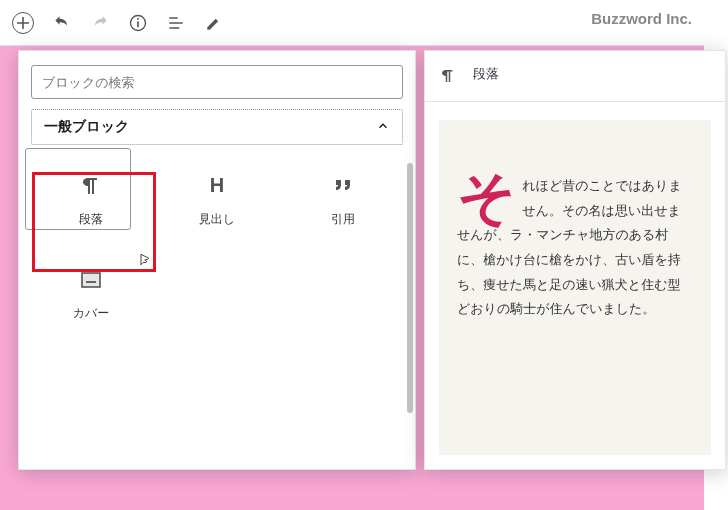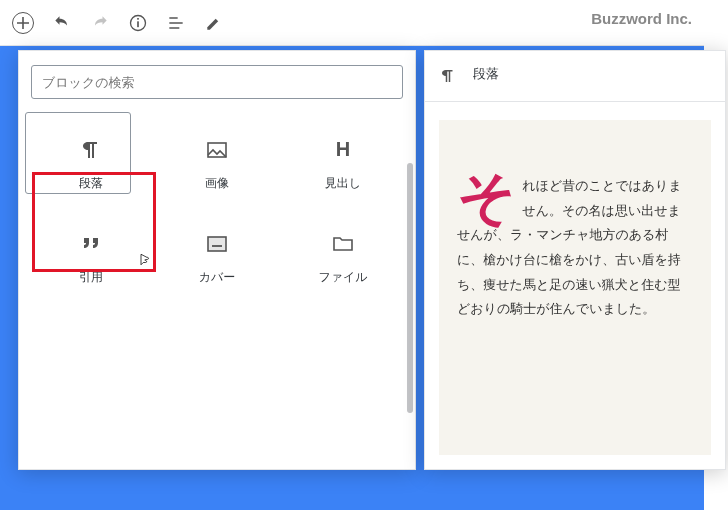--- a/index.html
+++ b/index.html
@@ -1,17 +1,17 @@
 <!DOCTYPE html>
 <html><head>
 <meta charset="utf-8">
 <style>
   * { box-sizing: border-box; margin: 0; padding: 0; }
   html, body { width: 728px; height: 510px; font-family: -apple-system, BlinkMacSystemFont, "Segoe UI", "Hiragino Sans", Meiryo, sans-serif; background:#fff; color:#1e1e1e; overflow:hidden; }
-  .page { position:relative; width:704px; height:510px; background:#3b82f6; }
+  .page { position:relative; width:704px; height:510px; background:#f9a8d4; }
   .toolbar { position:absolute; top:0; left:0; right:0; height:46px; background:#fff; display:flex; align-items:center; padding:0 12px; gap:18px; border-bottom:1px solid #e2e4e7;}
   .toolbar .ticon { width:20px; height:20px; display:flex; align-items:center; justify-content:center; color:#555; cursor:pointer;}
   .toolbar .ticon svg { width:20px; height:20px; }
   .toolbar .add { border:1.5px solid #555; border-radius:50%; width:22px; height:22px; display:flex; align-items:center; justify-content:center;}
   .brand { position:absolute; right:12px; top:10px; color:#888; font-weight:600; font-size:15px;}
   .bg-letter { position:absolute; right:0; top:120px; font-size:72px; font-weight:700; color:#1e1e1e; }
   .bg-letter2 { position:absolute; right:0; top:260px; font-size:22px; color:#1e1e1e; }
   .bg-letter3 { position:absolute; right:0; top:376px; font-size:22px; color:#1e1e1e; }
   .popover { position:absolute; left:18px; top:50px; width:398px; height:420px; background:#fff; box-shadow:0 3px 20px rgba(0,0,0,0.2); border:1px solid #e2e4e7;}
   .search-wrap { padding:14px 12px 10px 12px;}
@@ -78,42 +78,41 @@
           <path d="M4 17l10-10 3 3L7 20H4v-3z" fill="#555"></path>
         </svg>
     </div>
     <div class="brand">Buzzword Inc.</div>
   </div>
 
   <div class="popover">
     <div class="search-wrap">
       <input class="search-input" placeholder="ブロックの検索" style="">
     </div>
+    <div class="section-header">
+      <span>一般ブロック</span>
+      <span>
+        <svg width="14" height="14" viewBox="0 0 24 24">
+            <path d="M6 15l6-6 6 6" stroke="#1e1e1e" stroke-width="2.4" fill="none"></path>
+          </svg>
+      </span>
+    </div>
 
     <div class="grid-wrap">
       <div class="selected-box"></div>
 
       <div class="block-item">
         <span class="bicon">
           <svg viewBox="0 0 24 24">
               <path d="M9 4h9v2h-3v14h-2V6h-2v14H9V12c-2.8 0-5-1.8-5-4s2.2-4 5-4z" fill="#555"></path>
             </svg>
         </span>
         <span class="blabel">段落</span>
       </div>
 
-      <div class="block-item">
-        <span class="bicon">
-          <svg viewBox="0 0 24 24">
-              <rect x="3" y="5" width="18" height="14" stroke="#555" stroke-width="1.6" fill="none"></rect>
-              <path d="M3 17l5-5 4 4 3-3 6 6" stroke="#555" stroke-width="1.6" fill="none"></path>
-            </svg>
-        </span>
-        <span class="blabel">画像</span>
-      </div>
 
       <div class="block-item">
         <span class="bicon" style="font-weight:700;font-size:20px;color:#555">H</span>
         <span class="blabel">見出し</span>
       </div>
 
 
 
       <div class="block-item">
         <span class="bicon">
@@ -129,28 +128,20 @@
         <span class="bicon">
           <svg viewBox="0 0 24 24">
               <rect x="3" y="5" width="18" height="14" stroke="#555" stroke-width="1.6" fill="none"></rect>
               <rect x="3" y="5" width="18" height="14" fill="#555" opacity=".15"></rect>
               <path d="M7 14h10" stroke="#555" stroke-width="1.8"></path>
             </svg>
         </span>
         <span class="blabel">カバー</span>
       </div>
 
-      <div class="block-item">
-        <span class="bicon">
-          <svg viewBox="0 0 24 24">
-              <path d="M3 6h6l2 2h10v10H3V6z" stroke="#555" stroke-width="1.6" fill="none"></path>
-            </svg>
-        </span>
-        <span class="blabel">ファイル</span>
-      </div>
     </div>
 
     <div class="scrollbar-track">
       <div class="scrollbar"></div>
     </div>
   </div>
 
   <div class="highlight"></div>
   <div class="cursor">
     <svg viewBox="0 0 24 24">

